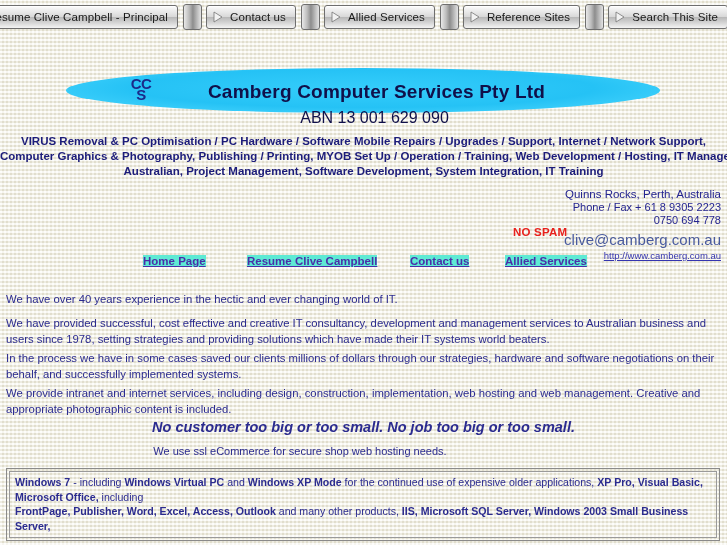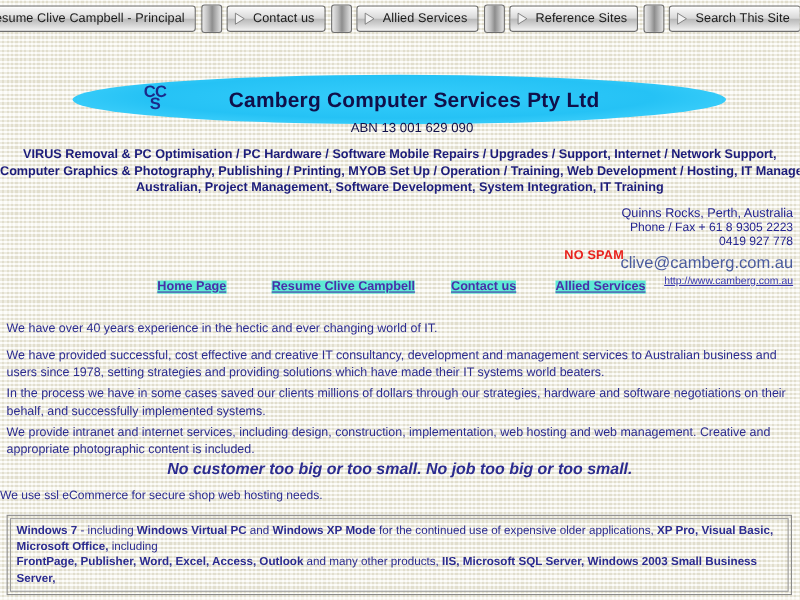--- a/index.html
+++ b/index.html
@@ -117,21 +117,21 @@
     letter-spacing: 0.2px;
     padding-left: 26px;
     box-sizing: border-box;
   }
   #abn {
     position: absolute;
     left: 0;
     top: 109px;
     width: 727px;
     text-align: center;
-    font-size: 12px;
+    font-size: 16px;
     color: #10104a;
     padding-left: 22px;
     box-sizing: border-box;
   }
 
   
   #services {
     position: absolute;
     top: 134px;
     left: 0;
@@ -225,21 +225,21 @@
     font-size: 14.5px;
     font-style: italic;
     font-weight: bold;
     color: #2b2b8f;
   }
   #ssl-line {
     position: absolute;
     top: 445px;
     left: 0;
     width: 600px;
-    text-align: left;
+    text-align: center;
     font-size: 11px;
     color: #2b2b8f;
   }
 
   
   #boxwrap {
     position: absolute;
     left: 6px;
     top: 468px;
     width: 714px;
@@ -321,21 +321,21 @@
 
 <div id="services">
   <div>VIRUS Removal &amp; PC Optimisation / PC Hardware / Software Mobile Repairs / Upgrades / Support,  Internet / Network Support,</div>
   <div>Computer Graphics &amp; Photography,  Publishing / Printing, MYOB Set Up / Operation / Training,  Web Development / Hosting,  IT Management /</div>
   <div>Australian,  Project Management, Software Development,  System Integration,  IT Training</div>
 </div>
 
 <div id="contact">
   <div class="addr">Quinns Rocks, Perth, Australia</div>
   <div class="phone">Phone / Fax  + 61 8 9305 2223</div>
-  <div class="mobile">0419 927 778</div>
+  <div class="mobile">0750 694 778</div>
   <div class="email">clive@camberg.com.au</div>
   <a class="weburl" href="#">http://www.camberg.com.au</a>
 </div>
 <div id="nospam">NO SPAM</div>
 
 <div id="linkrow">
   <a id="lnk-home" href="#">Home Page</a>
   <a id="lnk-resume" href="#">Resume Clive Campbell</a>
   <a id="lnk-contact" href="#">Contact us</a>
   <a id="lnk-allied" href="#">Allied Services</a>

